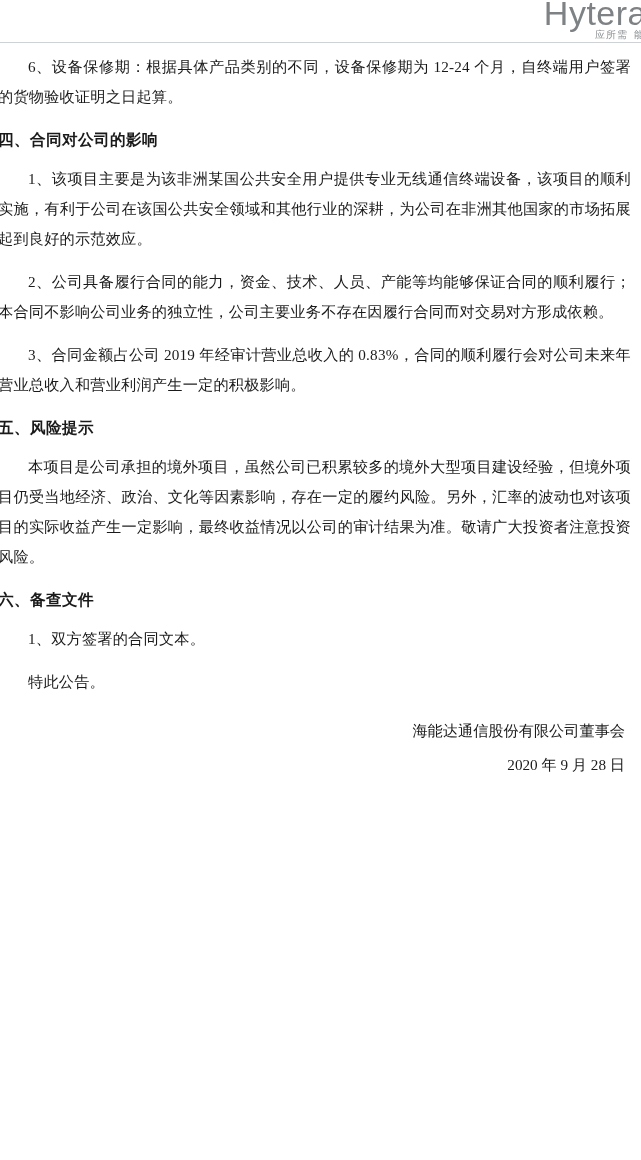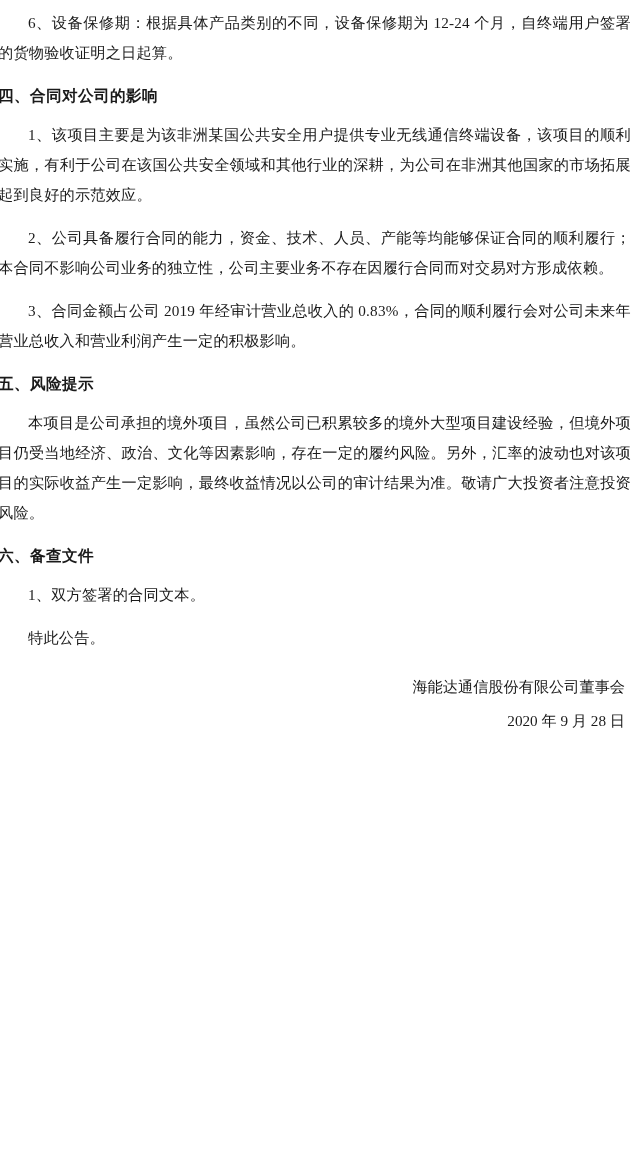--- a/index.html
+++ b/index.html
@@ -107,20 +107,29 @@
     font-size: 15.2px;
     line-height: 32px;
   }
   .sign div { margin-bottom: 2px; }
 </style>
 </head>
 <body>
 
 <div class="page">
 
+  <div class="header-band">
+    <div class="logo-wrap">
+      <span class="logo-text">Hytera</span>
+      <span class="logo-sub">
+        <span class="sub-main">应所需</span><span class="sub-second">能</span>
+      </span>
+    </div>
+    <div class="rule"></div>
+  </div>
 
   <div class="content">
 
     <p class="para indent">6、设备保修期：根据具体产品类别的不同，设备保修期为 12-24 个月，自终端用户签署的货物验收证明之日起算。</p>
 
     <h2 class="section">四、合同对公司的影响</h2>
 
     <p class="para indent">1、该项目主要是为该非洲某国公共安全用户提供专业无线通信终端设备，该项目的顺利实施，有利于公司在该国公共安全领域和其他行业的深耕，为公司在非洲其他国家的市场拓展起到良好的示范效应。</p>
     <p class="para indent">2、公司具备履行合同的能力，资金、技术、人员、产能等均能够保证合同的顺利履行；本合同不影响公司业务的独立性，公司主要业务不存在因履行合同而对交易对方形成依赖。</p>
     <p class="para indent">3、合同金额占公司 2019 年经审计营业总收入的 0.83%，合同的顺利履行会对公司未来年营业总收入和营业利润产生一定的积极影响。</p>

